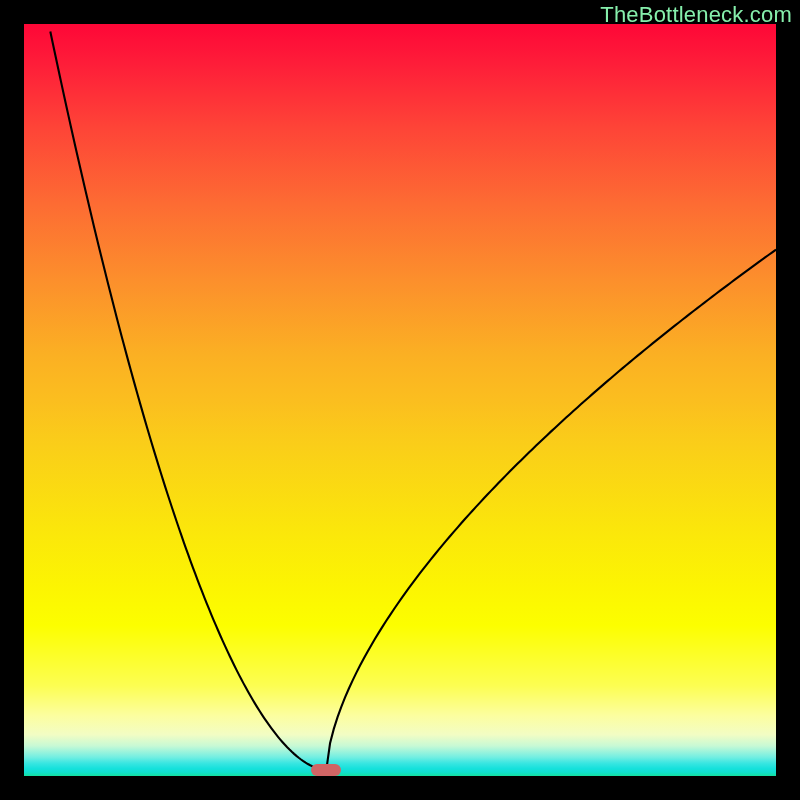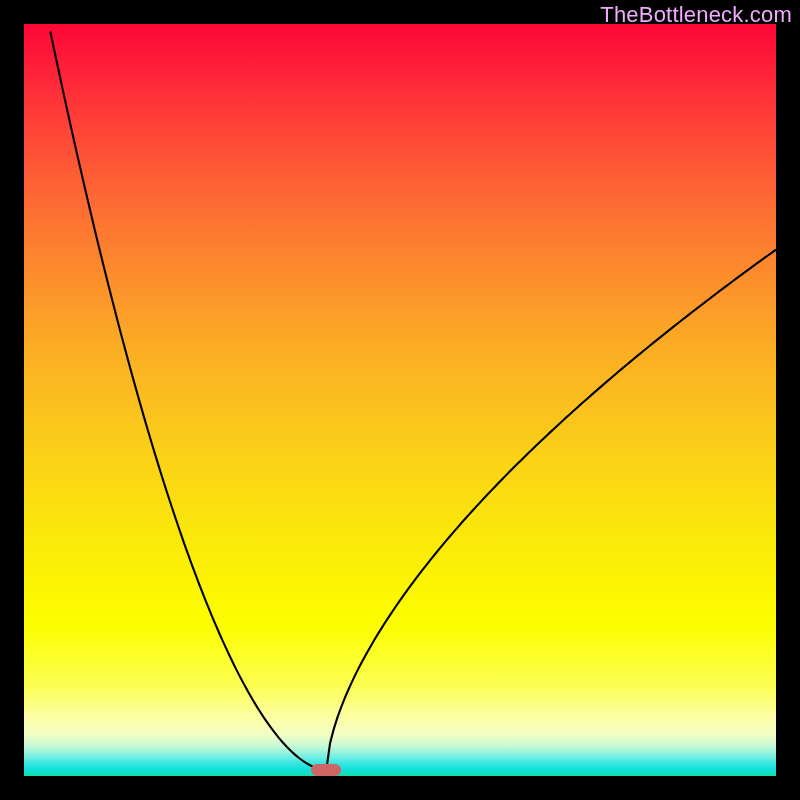--- a/index.html
+++ b/index.html
@@ -52,21 +52,21 @@
     background: #d06565;
     border-radius: 6px;
     transform: translate(-50%, -50%);
   }
   .watermark {
     position: absolute;
     top: 2px;
     right: 8px;
     font-size: 22px;
     font-weight: 500;
-    color: #f0abfc;
+    color: #86efac;
     letter-spacing: 0.2px;
   }
 </style>
 </head>
 <body>
 
 <div class="frame">
   <svg class="curve-canvas" width="752" height="752" viewBox="0 0 752 752">
     <path id="left-curve" fill="none" stroke="#000" stroke-width="2.1" d="M26.32 7.52 L28.62 18.44 L30.92 29.29 L33.22 40.06 L35.52 50.76 L37.82 61.40 L40.12 71.96 L42.42 82.45 L44.72 92.86 L47.02 103.21 L49.32 113.48 L51.62 123.68 L53.92 133.80 L56.22 143.85 L58.52 153.83 L60.82 163.74 L63.12 173.58 L65.42 183.34 L67.72 193.02 L70.02 202.64 L72.32 212.17 L74.62 221.64 L76.92 231.03 L79.22 240.35 L81.52 249.59 L83.82 258.75 L86.12 267.84 L88.42 276.86 L90.72 285.80 L93.02 294.67 L95.32 303.46 L97.62 312.17 L99.92 320.81 L102.22 329.37 L104.52 337.86 L106.82 346.27 L109.12 354.60 L111.42 362.85 L113.71 371.03 L116.01 379.13 L118.31 387.16 L120.61 395.10 L122.91 402.97 L125.21 410.76 L127.51 418.47 L129.81 426.10 L132.11 433.65 L134.41 441.12 L136.71 448.52 L139.01 455.83 L141.31 463.07 L143.61 470.22 L145.91 477.29 L148.21 484.29 L150.51 491.20 L152.81 498.03 L155.11 504.78 L157.41 511.45 L159.71 518.03 L162.01 524.53 L164.31 530.96 L166.61 537.29 L168.91 543.55 L171.21 549.72 L173.51 555.81 L175.81 561.81 L178.11 567.73 L180.41 573.56 L182.71 579.31 L185.01 584.97 L187.31 590.55 L189.61 596.04 L191.91 601.44 L194.21 606.76 L196.51 611.99 L198.81 617.13 L201.11 622.18 L203.41 627.14 L205.71 632.02 L208.01 636.80 L210.31 641.50 L212.61 646.10 L214.91 650.62 L217.21 655.04 L219.51 659.37 L221.81 663.60 L224.11 667.75 L226.41 671.79 L228.71 675.75 L231.01 679.61 L233.31 683.37 L235.61 687.04 L237.91 690.61 L240.21 694.08 L242.51 697.45 L244.81 700.72 L247.11 703.90 L249.41 706.97 L251.71 709.93 L254.01 712.80 L256.31 715.56 L258.61 718.21 L260.91 720.76 L263.21 723.20 L265.51 725.53 L267.81 727.75 L270.11 729.86 L272.41 731.85 L274.71 733.73 L277.01 735.49 L279.31 737.12 L281.61 738.64 L283.91 740.03 L286.20 741.29 L288.50 742.42 L290.80 743.40 L293.10 744.25 L295.40 744.94 L297.70 745.48 L300.00 745.84 L302.30 745.98 "></path>
     <path id="right-curve" fill="none" stroke="#000" stroke-width="2.1" d="M302.30 745.98 L306.05 719.24 L309.80 704.88 L313.55 693.13 L317.29 682.81 L321.04 673.44 L324.79 664.76 L328.54 656.61 L332.28 648.90 L336.03 641.55 L339.78 634.50 L343.53 627.71 L347.27 621.15 L351.02 614.80 L354.77 608.63 L358.52 602.63 L362.26 596.78 L366.01 591.06 L369.76 585.47 L373.51 580.00 L377.25 574.64 L381.00 569.38 L384.75 564.21 L388.50 559.13 L392.24 554.13 L395.99 549.22 L399.74 544.37 L403.49 539.60 L407.23 534.89 L410.98 530.25 L414.73 525.67 L418.48 521.14 L422.22 516.67 L425.97 512.26 L429.72 507.89 L433.47 503.57 L437.21 499.30 L440.96 495.07 L444.71 490.89 L448.46 486.75 L452.20 482.65 L455.95 478.59 L459.70 474.56 L463.45 470.57 L467.19 466.62 L470.94 462.70 L474.69 458.81 L478.43 454.96 L482.18 451.13 L485.93 447.34 L489.68 443.58 L493.42 439.84 L497.17 436.13 L500.92 432.45 L504.67 428.80 L508.41 425.17 L512.16 421.56 L515.91 417.98 L519.66 414.43 L523.40 410.90 L527.15 407.39 L530.90 403.90 L534.65 400.43 L538.39 396.99 L542.14 393.56 L545.89 390.16 L549.64 386.77 L553.38 383.41 L557.13 380.06 L560.88 376.74 L564.63 373.43 L568.37 370.14 L572.12 366.86 L575.87 363.61 L579.62 360.37 L583.36 357.15 L587.11 353.94 L590.86 350.75 L594.61 347.57 L598.35 344.41 L602.10 341.27 L605.85 338.14 L609.60 335.03 L613.34 331.93 L617.09 328.84 L620.84 325.77 L624.59 322.71 L628.33 319.67 L632.08 316.63 L635.83 313.62 L639.58 310.61 L643.32 307.62 L647.07 304.64 L650.82 301.67 L654.57 298.71 L658.31 295.77 L662.06 292.84 L665.81 289.92 L669.56 287.01 L673.30 284.11 L677.05 281.22 L680.80 278.34 L684.55 275.48 L688.29 272.62 L692.04 269.78 L695.79 266.95 L699.54 264.12 L703.28 261.31 L707.03 258.51 L710.78 255.71 L714.53 252.93 L718.27 250.16 L722.02 247.39 L725.77 244.63 L729.52 241.89 L733.26 239.15 L737.01 236.42 L740.76 233.70 L744.51 230.99 L748.25 228.29 L752.00 225.60 "></path>

